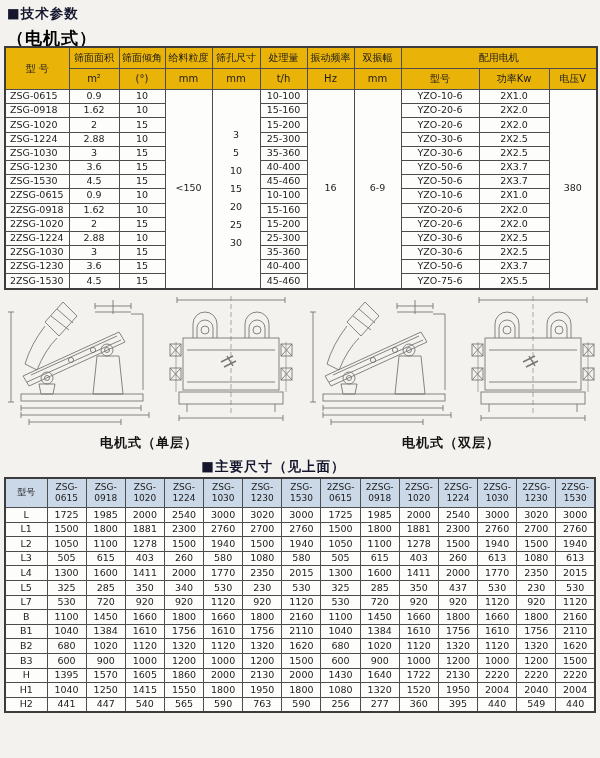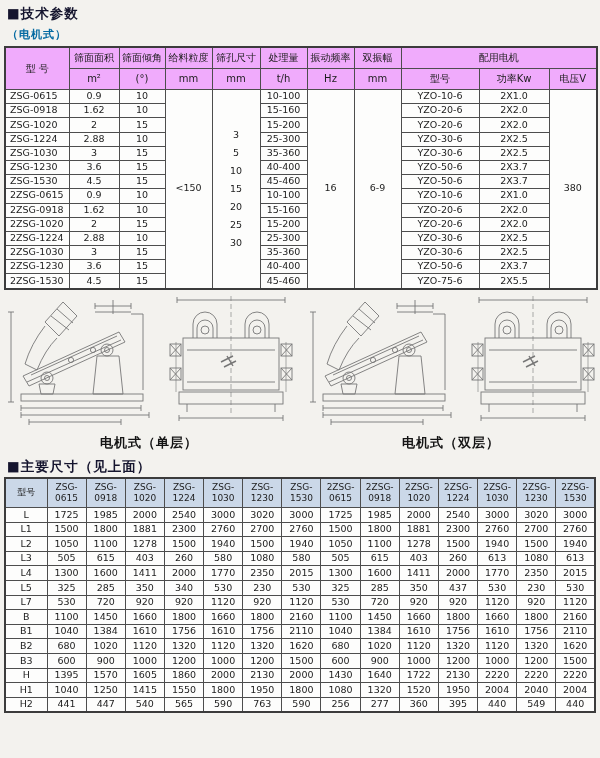--- a/index.html
+++ b/index.html
@@ -9,44 +9,44 @@
     font-family:"DejaVu Sans","Liberation Sans",sans-serif;
     color:#1c1c1c;
     position:relative;
     overflow:hidden;
   }
   .sec-title{
     font-weight:bold;font-size:13.5px;color:#15152e;
     padding:5px 0 0 7px;letter-spacing:1px;
   }
   .sub-title{
-    font-weight:bold;font-size:11px;color:#0369a1;
+    font-weight:bold;font-size:17px;color:#000000;
     padding:4px 0 3px 7px;letter-spacing:1px;
   }
   table{border-collapse:collapse;table-layout:fixed;background:#fdfdfc;}
   .spec{position:absolute;left:4px;top:46px;width:592px;border:2px solid #3c3c3c;}
   .spec th,.spec td{
     border:1px solid #4d4d4d;text-align:center;vertical-align:middle;
     font-weight:normal;font-size:9.5px;line-height:1.15;
     padding:0 1px;overflow:hidden;white-space:nowrap;
   }
-  .spec thead th{background:#f0abfc;height:20px;font-size:10px;}
+  .spec thead th{background:#eab308;height:20px;font-size:10px;}
   .spec tbody td{height:13.2px;}
   .spec td.model{text-align:left;padding-left:4px;margin-top:36px;}
   .spec td.mesh div{line-height:18px;font-size:9.5px;}
   .figs{
     position:absolute;left:0;top:292px;width:600px;height:162px;
     display:flex;justify-content:space-between;
   }
   figure{margin:0;width:298px;text-align:center;}
   figure svg{display:block;margin:0 auto;}
   figcaption{
     font-weight:bold;font-size:13px;color:#141414;letter-spacing:1px;margin-top:2px;
   }
-  .sec2{position:absolute;left:0;top:453px;width:540px;}
+  .sec2{position:absolute;left:0;top:453px;width:540px;text-align:center;}
   .dims{position:absolute;left:4px;top:477px;width:592px;border:2px solid #3c3c3c;}
   .dims th,.dims td{
     border:1px solid #4d4d4d;text-align:center;vertical-align:middle;
     font-weight:normal;font-size:9.5px;line-height:1.1;
     padding:0;overflow:hidden;white-space:nowrap;
   }
   .dims thead th{background:#cbd8e8;height:28px;font-size:9px;}
   .dims thead th .l1,.dims thead th .l2{display:block;line-height:11px;}
   .dims tbody td{height:13.6px;}
   .dims td.rowlab{font-size:9.5px;}

